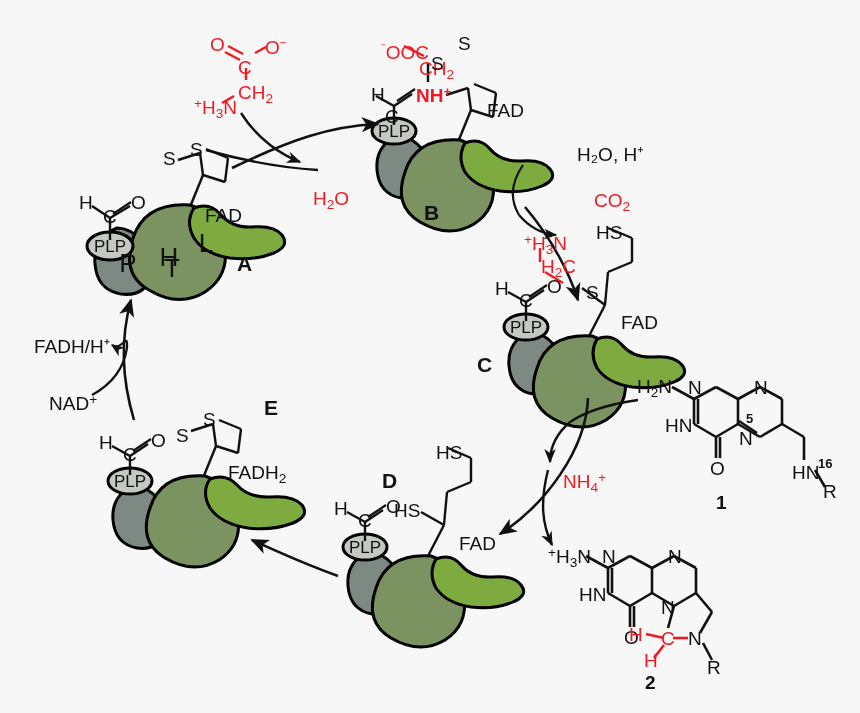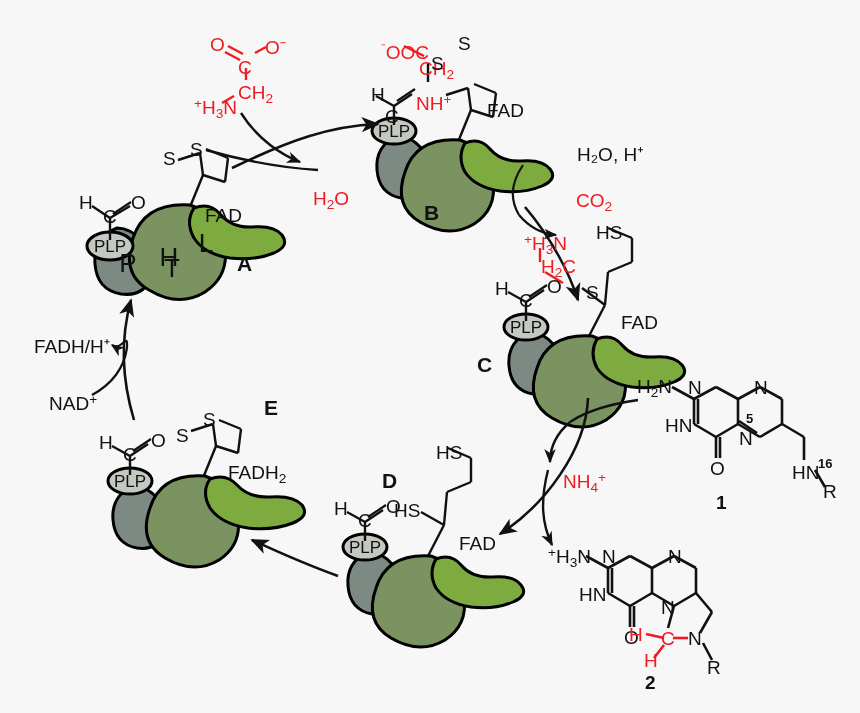--- a/index.html
+++ b/index.html
@@ -224,27 +224,27 @@
     <path d="M255 53 L266 47"></path>
     <path d="M246 68 L246 80"></path>
     <path d="M234 96 L222 103"></path>
   </g>
 </svg>
 
 <div class="lbl chemlbl red" style="left:313px;top:144px;margin-top:44px;"><span>H</span><span class="sub">2</span><span>O</span></div>
 
 <div class="lbl chemlbl red" style="left:381px;top:38px;"><span class="sup">⁻</span><span>OOC</span></div>
 <div class="lbl chemlbl red" style="left:419px;top:58px;"><span>CH</span><span class="sub">2</span></div>
-<div class="lbl chemlbl red" style="left:416px;top:92px;"><span>NH</span><span class="sup">+</span></div>
+<div class="lbl chemlbl red" style="left:416px;top:84px;font-weight:bold;"><span>NH</span><span class="sup">+</span></div>
 <div class="lbl chemlbl" style="left:371px;top:84px;">H</div>
 <div class="lbl chemlbl" style="left:385px;top:106px;">C</div>
 
 <div class="lbl chemlbl" style="left:530px;top:141px;margin-left:47px;">H₂O, H⁺</div>
 
-<div class="lbl chemlbl red" style="left:576px;top:190px;"><span>CO</span><span class="sub">2</span></div>
+<div class="lbl chemlbl red" style="left:594px;top:190px;"><span>CO</span><span class="sub">2</span></div>
 
 <div class="lbl chemlbl" style="left:190px;top:139px;">S</div>
 <div class="lbl chemlbl" style="left:163px;top:148px;">S</div>
 
 <div class="lbl chemlbl" style="left:458px;top:33px;">S</div>
 <div class="lbl chemlbl" style="left:431px;top:53px;">S</div>
 
 <div class="lbl chemlbl" style="left:203px;top:409px;">S</div>
 <div class="lbl chemlbl" style="left:176px;top:425px;">S</div>
 

